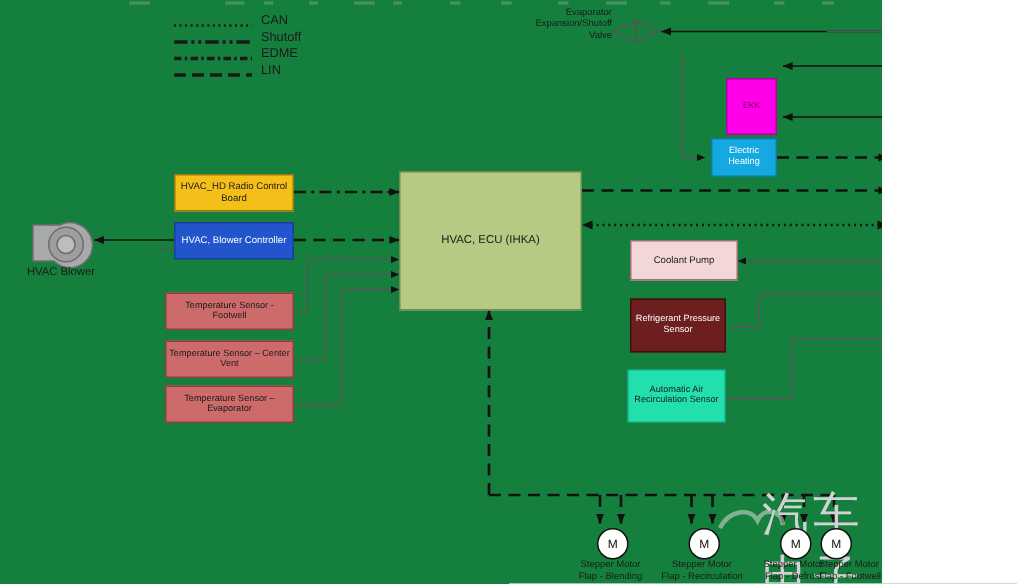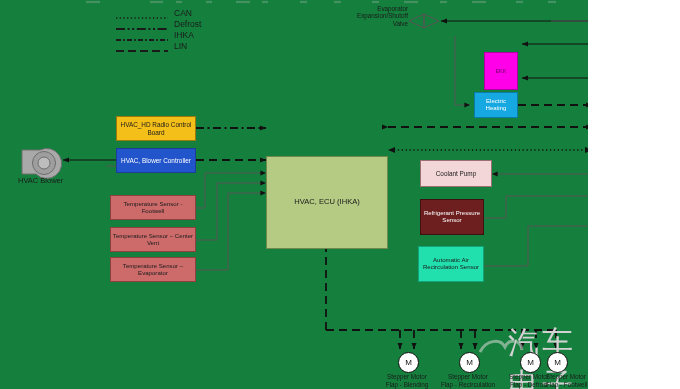--- a/index.html
+++ b/index.html
@@ -262,41 +262,41 @@
           </svg>
       </span>
       <span class="legend-text">CAN</span>
     </div>
     <div class="legend-row">
       <span class="legend-key">
         <svg width="54" height="9">
             <line x1="0" y1="5" x2="52" y2="5" stroke="#1a1a1a" stroke-width="2.2" stroke-dasharray="9 2.6 2 2.6 2 2.6"></line>
           </svg>
       </span>
-      <span class="legend-text">Defrost</span>
+      <span class="legend-text">Shutoff</span>
     </div>
     <div class="legend-row">
       <span class="legend-key">
         <svg width="54" height="9">
             <line x1="0" y1="5" x2="52" y2="5" stroke="#1a1a1a" stroke-width="2.2" stroke-dasharray="5 2.2 1.6 2.2"></line>
           </svg>
       </span>
-      <span class="legend-text">IHKA</span>
+      <span class="legend-text">EDME</span>
     </div>
     <div class="legend-row">
       <span class="legend-key">
         <svg width="54" height="9">
             <line x1="0" y1="5" x2="52" y2="5" stroke="#1a1a1a" stroke-width="2.2" stroke-dasharray="8 4"></line>
           </svg>
       </span>
       <span class="legend-text">LIN</span>
     </div>
   </div>
 
-  <div class="node" style="left:266px; top:114px; width:122px; height:93px; background:#b5cb84; border:1.2px solid #6f8a4a; font-size:7.6px; color:#1a1a1a;margin-top:42px;">
+  <div class="node" style="left:266px; top:114px; width:122px; height:93px; background:#b5cb84; border:1.2px solid #6f8a4a; font-size:7.6px; color:#1a1a1a;">
     <span>HVAC, ECU
 (IHKA)</span>
   </div>
 
   <div class="node" style="left:116px; top:116px; width:80px; height:25px; background:#f5bf19; border:1.2px solid #9a7a0d; font-size:6.4px; color:#1a1a1a;">
     <span>HVAC_HD Radio
 Control Board</span>
   </div>
 
   <div class="node" style="left:116px; top:148px; width:80px; height:25px; background:#2255cc; border:1.2px solid #1b3f99; font-size:6.4px; color:#ffffff;">

